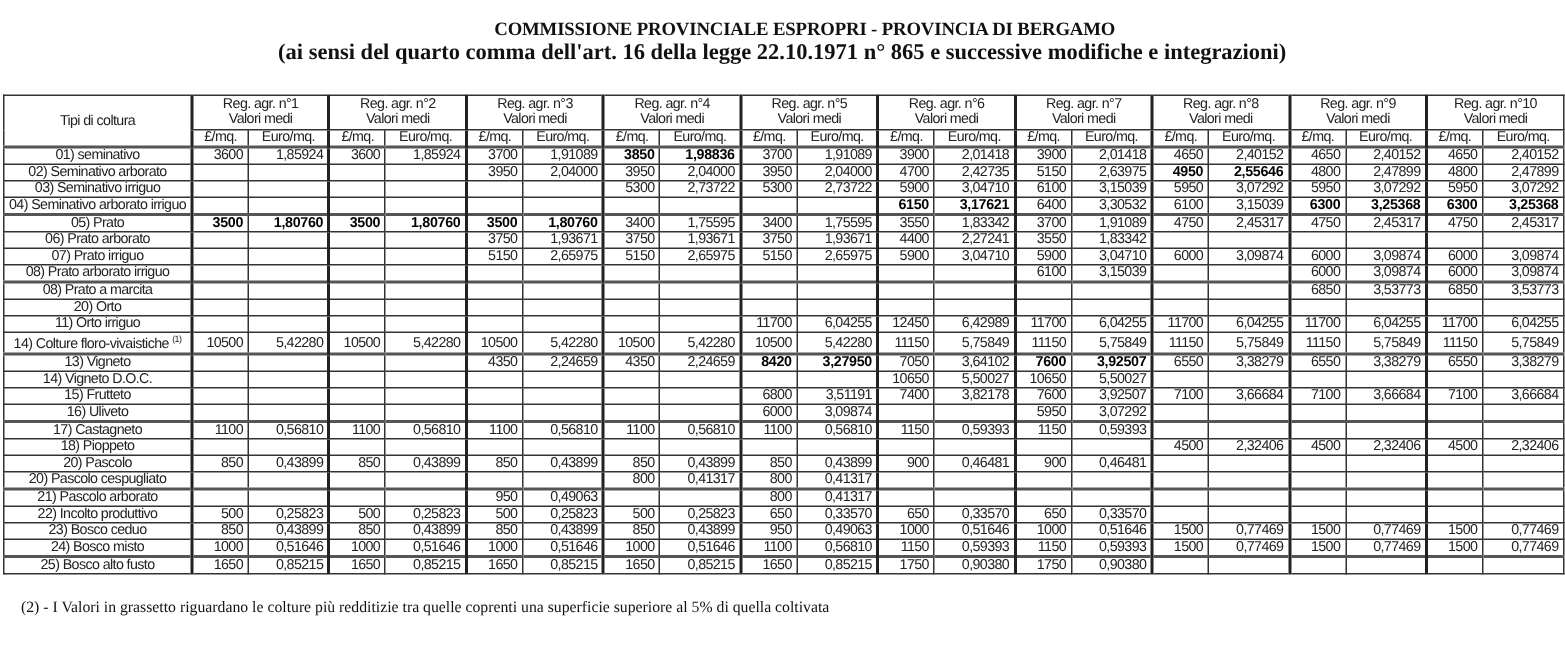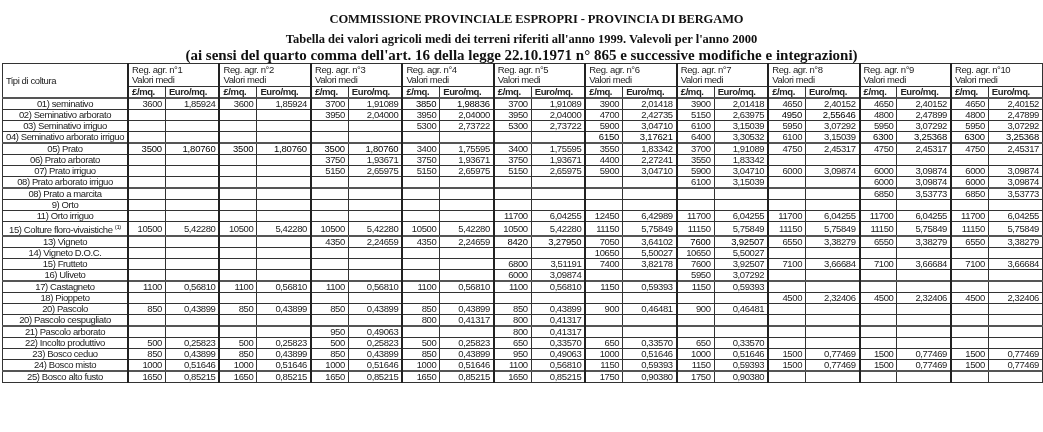--- a/index.html
+++ b/index.html
@@ -3,39 +3,38 @@
 <meta charset="utf-8">
 <style>
   html, body { margin: 0; padding: 0; background: #ffffff; }
   body { width: 1043px; height: 432px; overflow: hidden; position: relative; font-family: "Liberation Sans", sans-serif; color: #111; }
   .titles { position: absolute; left: 0; top: 8px; width: 1043px; text-align: center; font-family: "Liberation Serif", serif; font-weight: bold; color: #111; }
   .t1 { font-size: 12.5px; line-height: 14px; margin-top: 4px; letter-spacing: -0.1px; margin-left: 30px; }
   .t2 { font-size: 12.5px; line-height: 14px; margin-top: 6px; }
   .t3 { font-size: 15px; line-height: 14px; margin-top: 2px; }
   table.grid { position: absolute; left: 2px; top: 63px; border-collapse: collapse; table-layout: fixed; font-size: 9.5px; letter-spacing: -0.4px; }
   table.grid td, table.grid th { border: 1px solid #333; padding: 0 3px; height: 10px; line-height: 10px; white-space: nowrap; overflow: hidden; font-weight: normal; color: #222; }
-  table.grid th { text-align: left; }
+  table.grid th { text-align: center; }
   table.grid td.num { text-align: right; }
   table.grid td.lbl { text-align: center; }
   table.grid th.hdr-tipi { vertical-align: middle; }
   table.grid th.hdr-reg { line-height: 10px; height: 22px; }
-  table.grid tr.unit th { height: 10px; font-weight: bold; }
-  table.grid .b { font-weight: normal; color: #000; letter-spacing: -0.2px; }
+  table.grid tr.unit th { height: 10px; }
+  table.grid .b { font-weight: bold; color: #000; letter-spacing: -0.2px; }
   table.grid td.grp-start, table.grid th.grp-start { border-left: 2px solid #222; }
   table.grid tbody tr:nth-child(4n+1) td { border-top: 2px solid #555; }
   .sup { font-size: 6px; vertical-align: super; }
   .notes { position: absolute; left: 2px; top: 399px; font-family: "Liberation Serif", serif; font-size: 10.5px; line-height: 14px; color: #111; }
   .notes .n2 { padding-left: 12px; }
 </style>
 </head>
 <body>
 
 <div class="titles">
   <div class="t1">COMMISSIONE PROVINCIALE ESPROPRI - PROVINCIA DI BERGAMO</div>
-  <div class="t2">Tabella dei valori agricoli medi dei terreni riferiti all'anno 1999. Valevoli per l'anno 2000</div>
   <div class="t3">(ai sensi del quarto comma dell'art. 16 della legge 22.10.1971 n° 865 e successive modifiche e integrazioni)</div>
 </div>
 
 <table class="grid">
   <colgroup id="cols">
       <col style="width: 123px;">
       <col style="width: 38px;">
       <col style="width: 55px;">
       <col style="width: 38px;">
       <col style="width: 55px;">
@@ -325,21 +324,21 @@
         <td class="num grp-start"></td>
         <td class="num"></td>
         <td class="num grp-start"></td>
         <td class="num"></td>
         <td class="num grp-start">6850</td>
         <td class="num">3,53773</td>
         <td class="num grp-start">6850</td>
         <td class="num">3,53773</td>
       </tr>
       <tr>
-        <td class="lbl"><span>9) Orto</span></td>
+        <td class="lbl"><span>20) Orto</span></td>
         <td class="num grp-start"></td>
         <td class="num"></td>
         <td class="num grp-start"></td>
         <td class="num"></td>
         <td class="num grp-start"></td>
         <td class="num"></td>
         <td class="num grp-start"></td>
         <td class="num"></td>
         <td class="num grp-start"></td>
         <td class="num"></td>
@@ -371,21 +370,21 @@
         <td class="num grp-start">11700</td>
         <td class="num">6,04255</td>
         <td class="num grp-start">11700</td>
         <td class="num">6,04255</td>
         <td class="num grp-start">11700</td>
         <td class="num">6,04255</td>
         <td class="num grp-start">11700</td>
         <td class="num">6,04255</td>
       </tr>
       <tr>
-        <td class="lbl"><span>15) Colture floro-vivaistiche</span> <span class="sup">(1)</span></td>
+        <td class="lbl"><span>14) Colture floro-vivaistiche</span> <span class="sup">(1)</span></td>
         <td class="num grp-start">10500</td>
         <td class="num">5,42280</td>
         <td class="num grp-start">10500</td>
         <td class="num">5,42280</td>
         <td class="num grp-start">10500</td>
         <td class="num">5,42280</td>
         <td class="num grp-start">10500</td>
         <td class="num">5,42280</td>
         <td class="num grp-start">10500</td>
         <td class="num">5,42280</td>
@@ -696,13 +695,14 @@
         <td class="num"></td>
         <td class="num grp-start"></td>
         <td class="num"></td>
         <td class="num grp-start"></td>
         <td class="num"></td>
       </tr>
     </tbody>
 </table>
 
 <div class="notes">
+  <div class="n2">(2) - I Valori in grassetto riguardano le colture più redditizie tra quelle coprenti una superficie superiore al 5% di quella coltivata</div>
 </div>
 
 </body></html>

